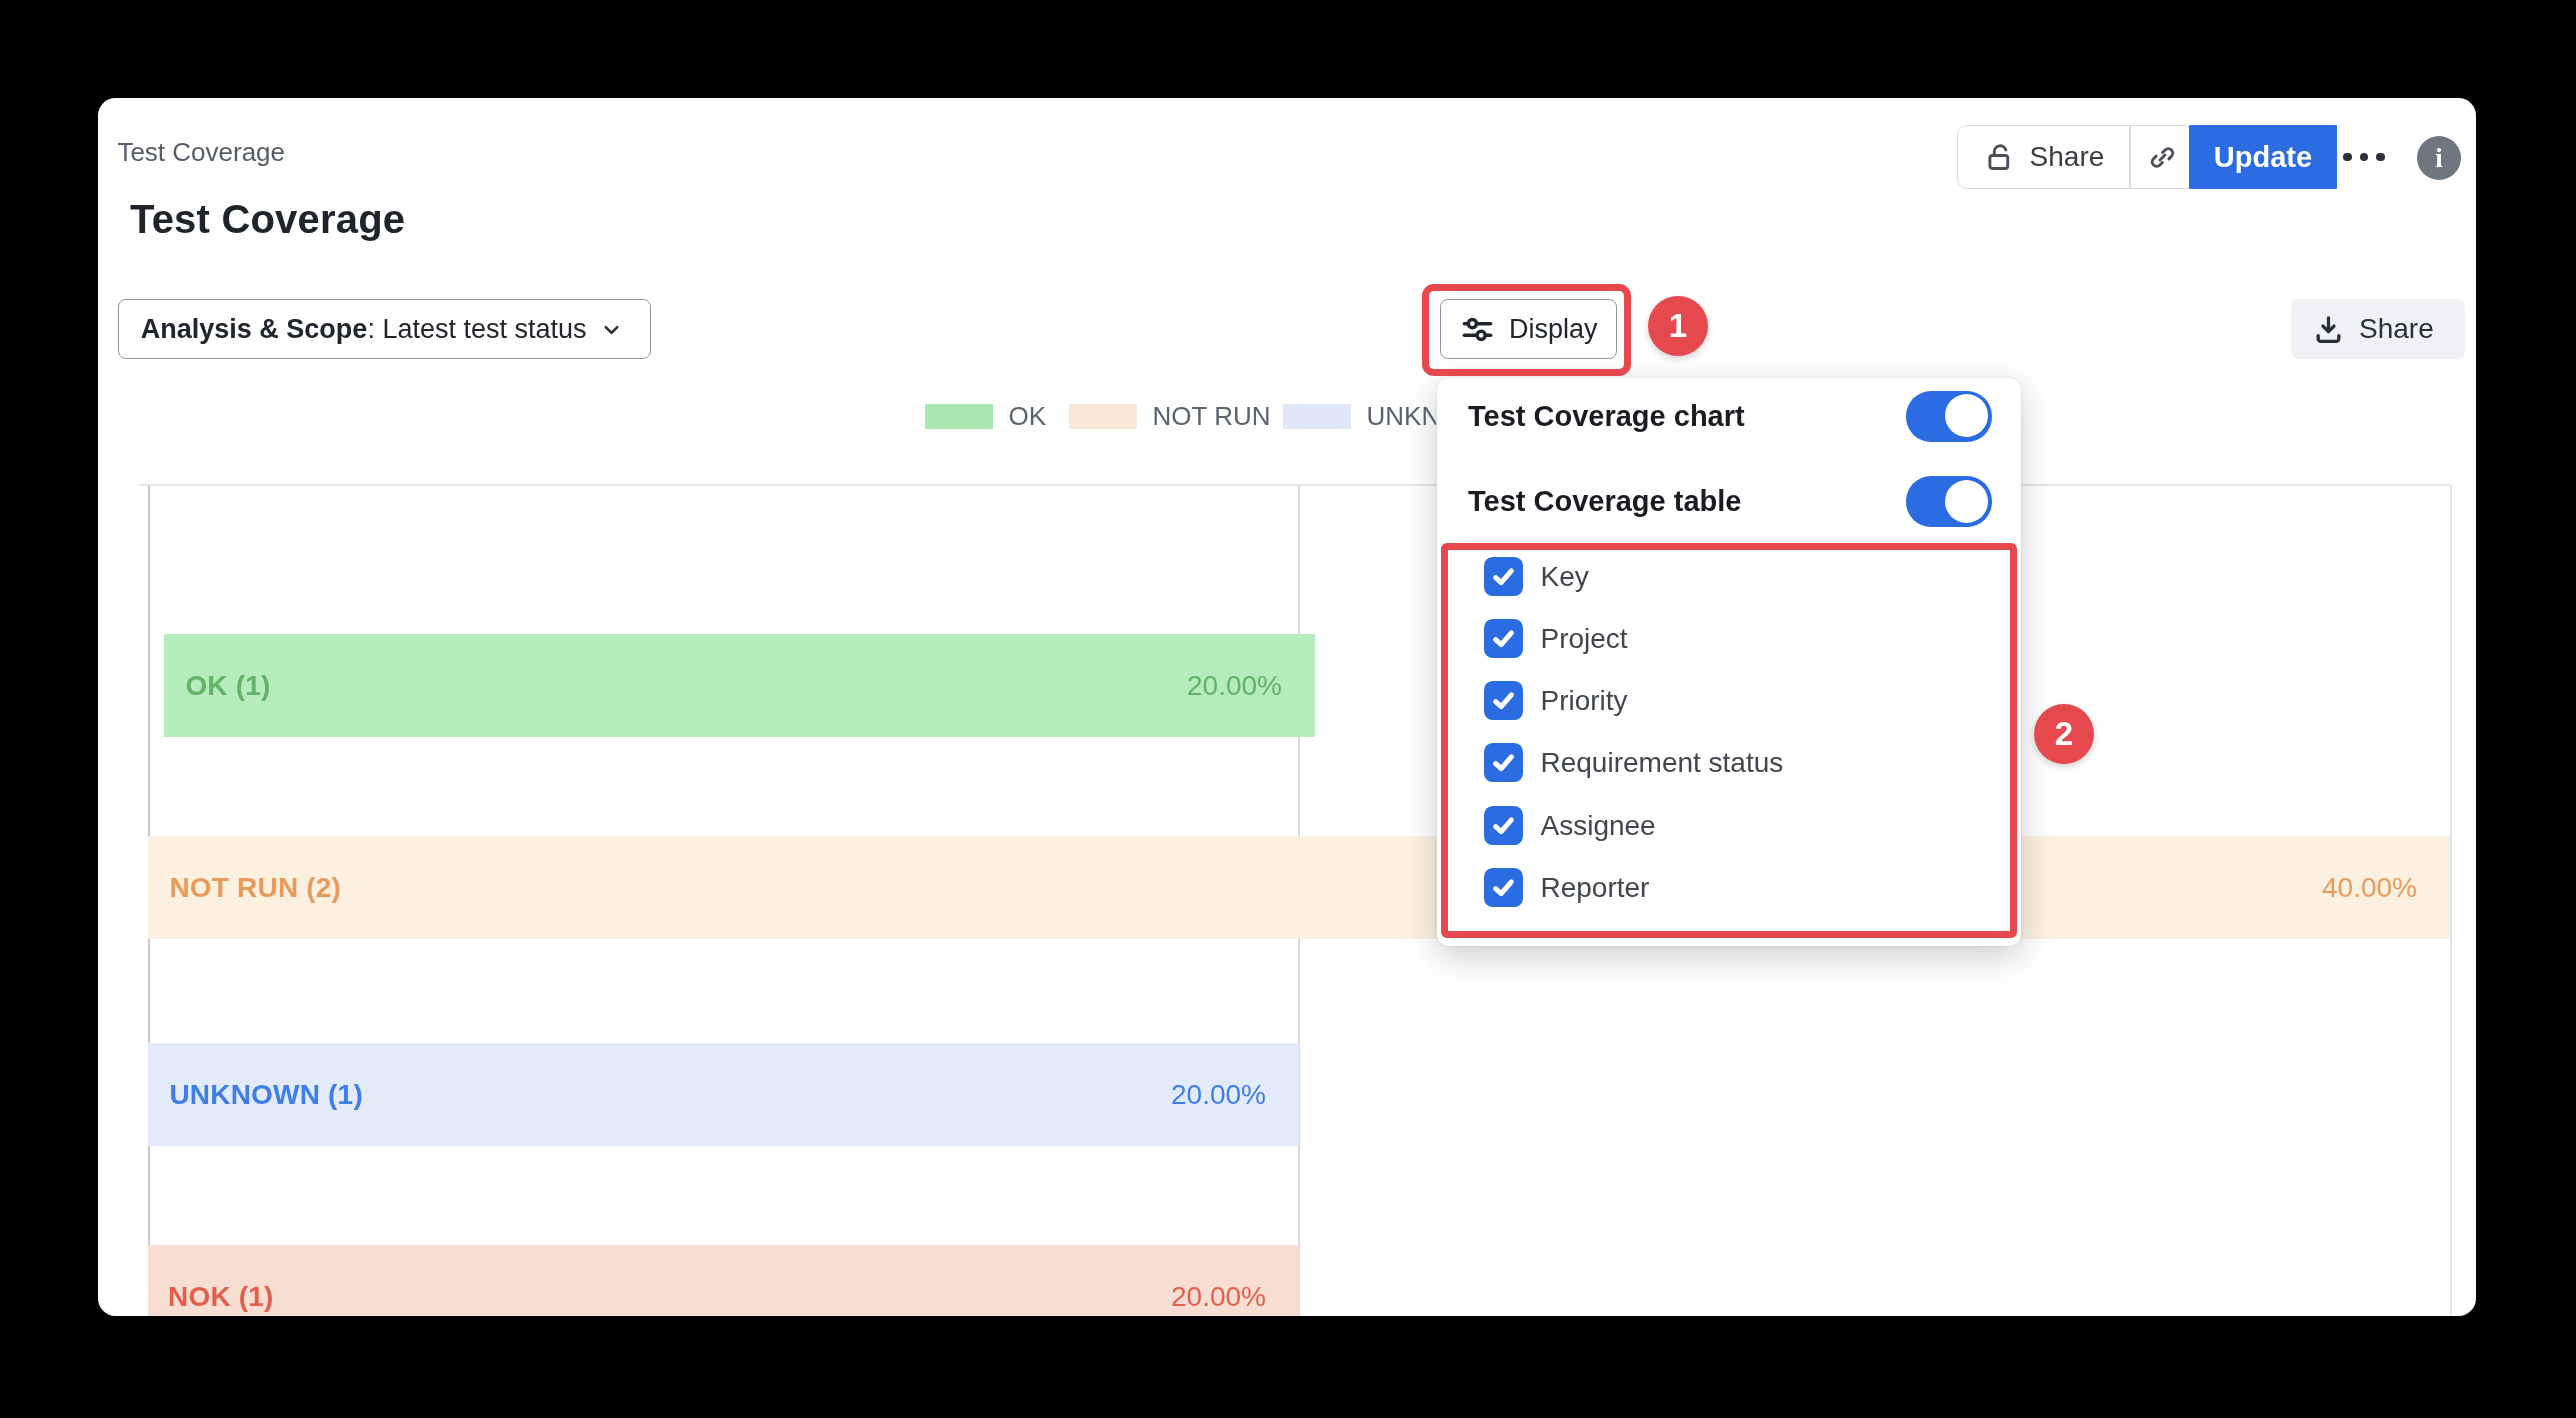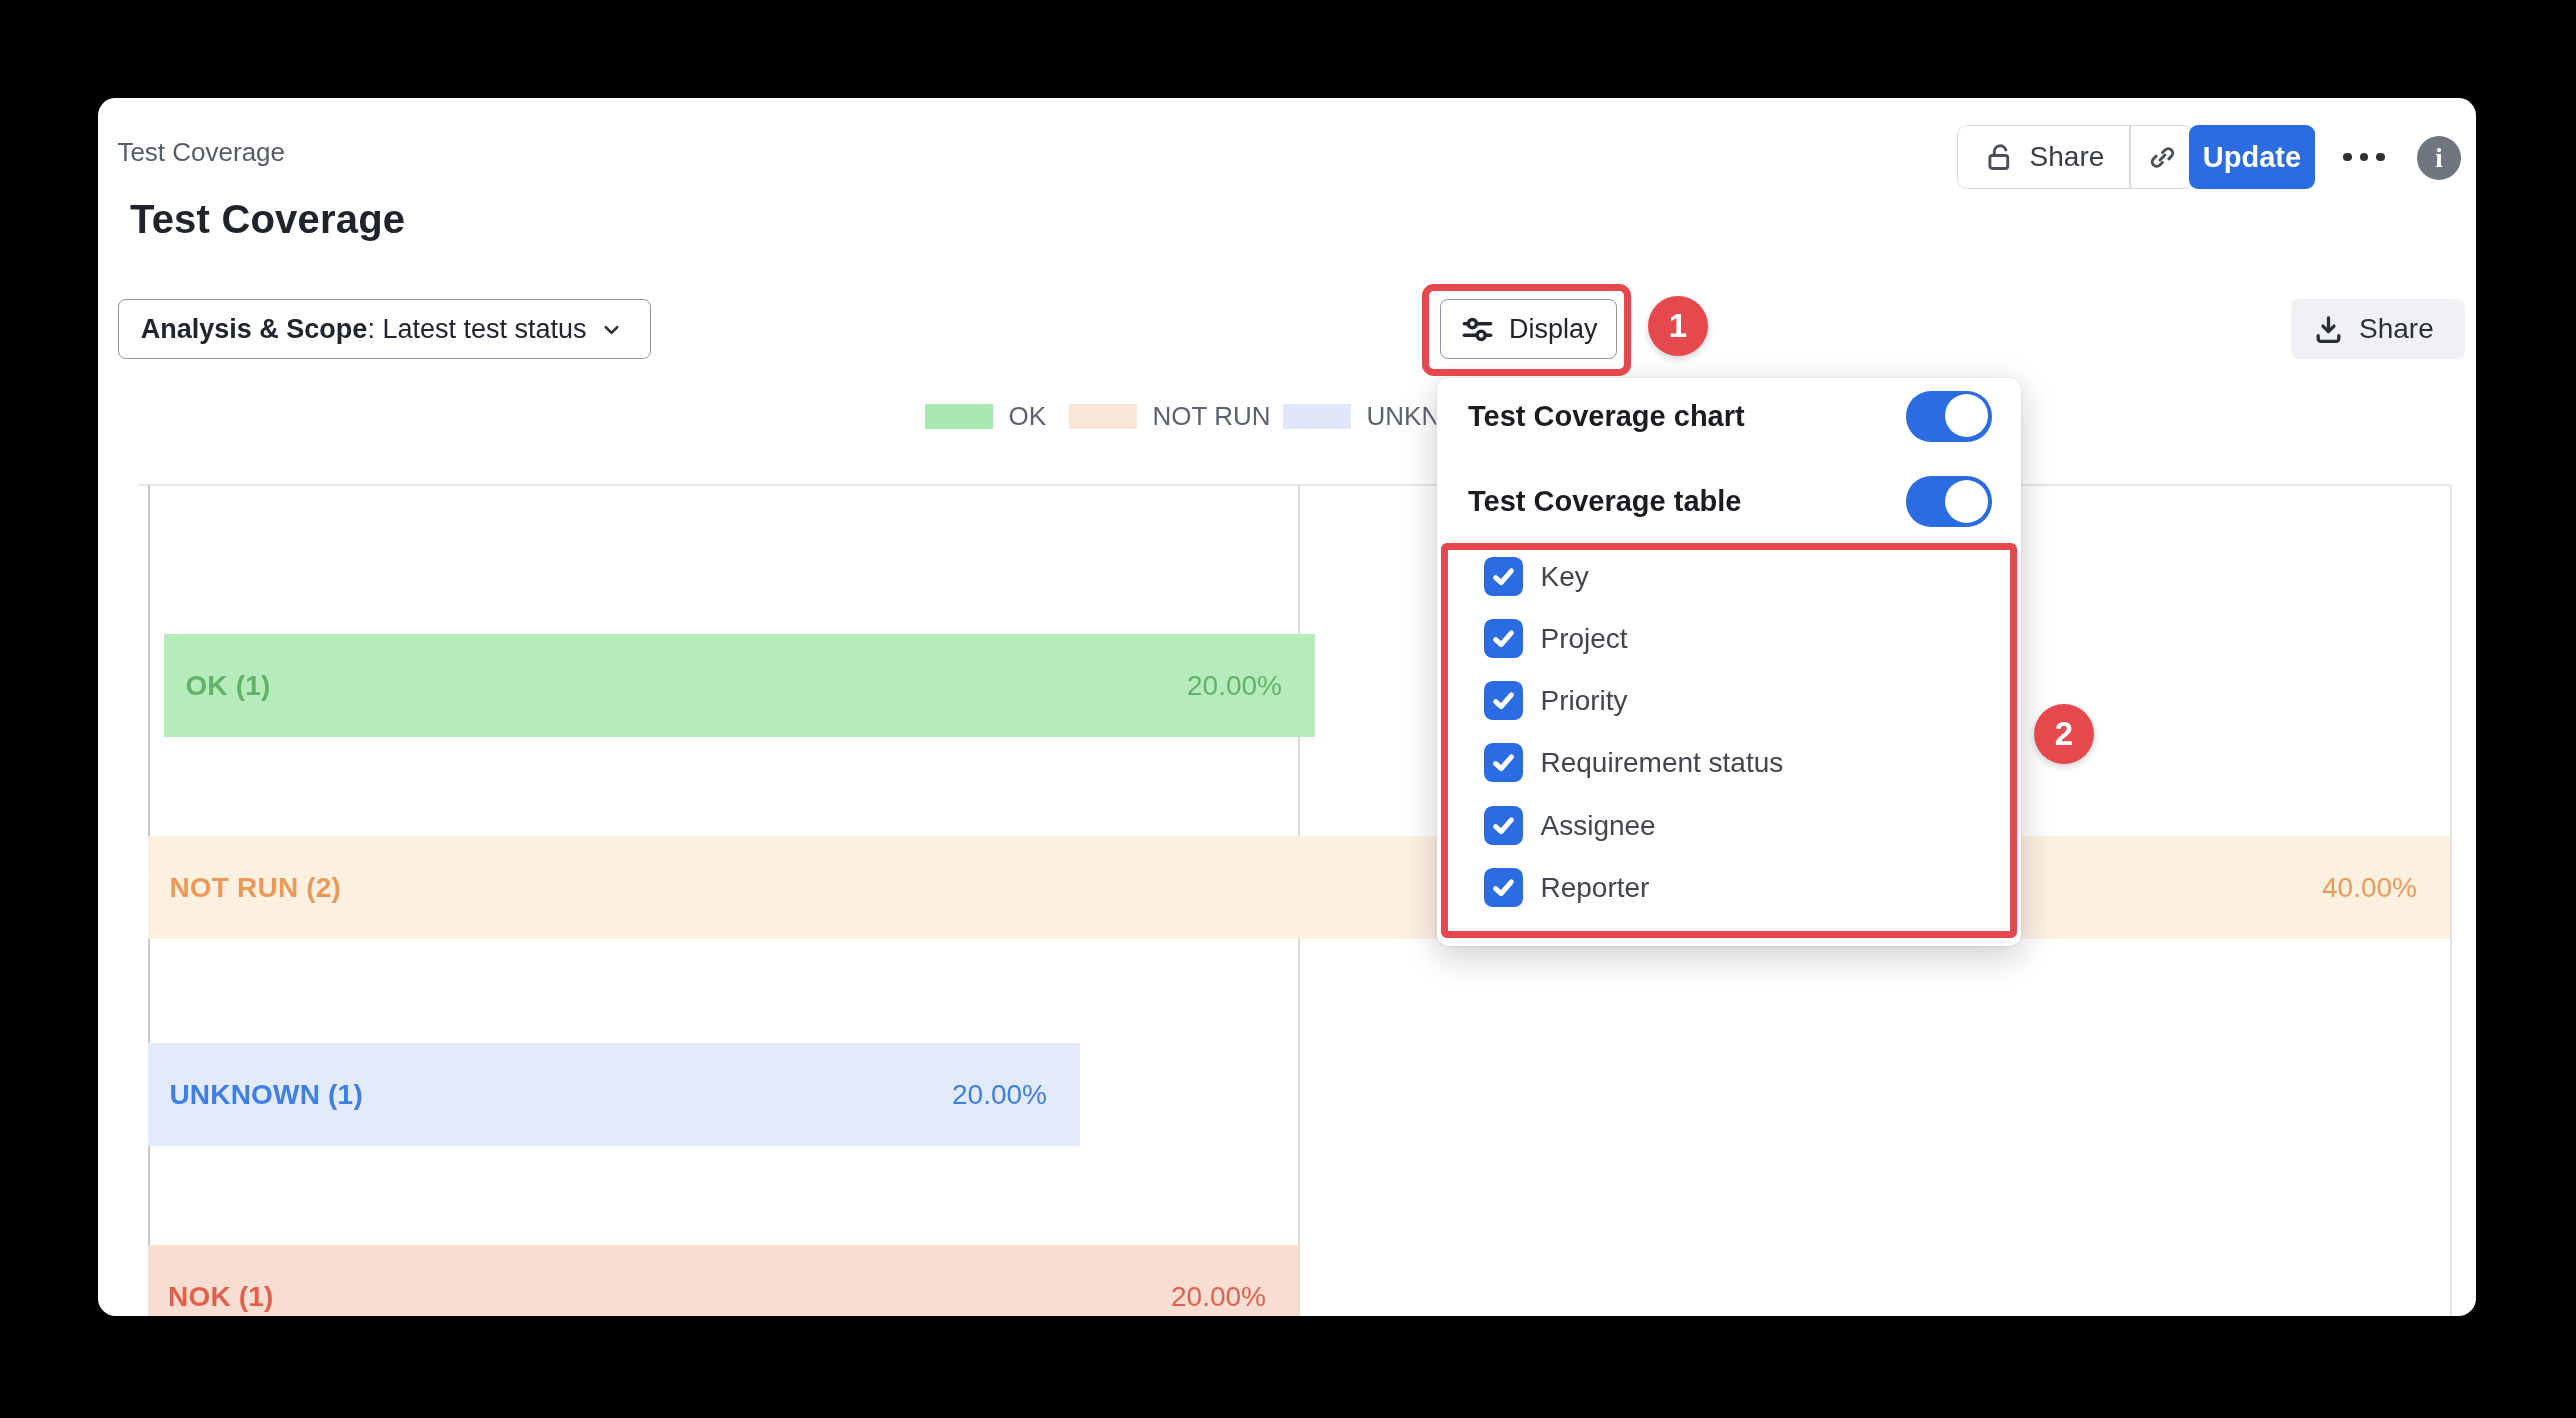--- a/index.html
+++ b/index.html
@@ -16,21 +16,21 @@
   .breadcrumb { position:absolute; left:19.4px; top:39px; font-size:26px; color:#555c67; }
   .page-title { position:absolute; left:32px; top:99px; font-size:40px; font-weight:bold; color:#1f242b; letter-spacing:0.2px; }
   .share-group {
     position:absolute; left:1859px; top:27px; height:64px; display:flex; align-items:stretch;
     border:1.9px solid #d6d9de; border-radius:9.7px; background:#fff;
   }
   .share-btn { display:flex; align-items:center; gap:13.6px; padding:0 25px; font-size:28px; color:#373c45; cursor:pointer; }
   .share-divider { width:1.9px; background:#d6d9de; }
   .link-btn { width:62px; display:flex; align-items:center; justify-content:center; cursor:pointer; }
   .update-btn {
-    position:absolute; left:2091px; top:27px; width:126px; height:64px; border:none; border-radius:9px;
+    position:absolute; left:2091px; top:27px; width:148px; height:64px; border:none; border-radius:1px;
     color:#fff; font-size:29px; font-weight:600; font-family:inherit; cursor:pointer;
   }
   .more-btn { position:absolute; left:2238px; top:27px; width:56px; height:64px; display:flex; align-items:center; justify-content:center; gap:7.8px; cursor:pointer; }
   .more-btn i { width:8.7px; height:8.7px; border-radius:50%; background:#2d3138; }
   .info-btn {
     position:absolute; left:2319px; top:38px; width:44px; height:44px; border-radius:50%;
     background:#70767f; color:#fff; display:flex; align-items:center; justify-content:center;
     font-size:27px; font-weight:bold; cursor:pointer; font-family:"Liberation Serif", serif;
   }
   
@@ -55,21 +55,21 @@
   .gl-center { left:1200px; background:#dadada; }
   .gl-right  { left:2352px; background:#e2e2e2; }
   .bar {
     position:absolute; left:50px; height:103px; display:flex; align-items:center;
     justify-content:space-between; padding:0 33px 0 21.4px; font-size:28px;
   }
   .bar .blabel { font-weight:bold; letter-spacing:0.2px; }
   .bar .bpct { font-weight:500; }
   .bar-ok      { top:536px;  width:1151px;margin-left:16px; }
   .bar-notrun  { top:738px;  width:2302px; }
-  .bar-unknown { top:945px;  width:932px; }
+  .bar-unknown { top:945px;  width:1151px; }
   .bar-nok     { top:1147px; width:1151px;padding-left:20px; }
   
   .panel {
     position:absolute; left:1339px; top:280px; width:584px; height:568px; background:#fff;
     border-radius:11.7px; box-shadow:0 9.7px 33px rgba(23,28,40,.22), 0 0 1.9px rgba(23,28,40,.18); z-index:5;
   }
   .toggle-row { position:absolute; left:31px; right:29px; height:51px; display:flex; align-items:center; justify-content:space-between; }
   .toggle-row .tlabel { font-size:29px; font-weight:bold; color:#191c21; }
   .toggle { position:relative; width:86px; height:51px; border-radius:25px; cursor:pointer; flex:0 0 auto; }
   .toggle .knob { position:absolute; top:3.9px; right:3.9px; width:43px; height:43px; border-radius:50%; background:#fff; }

